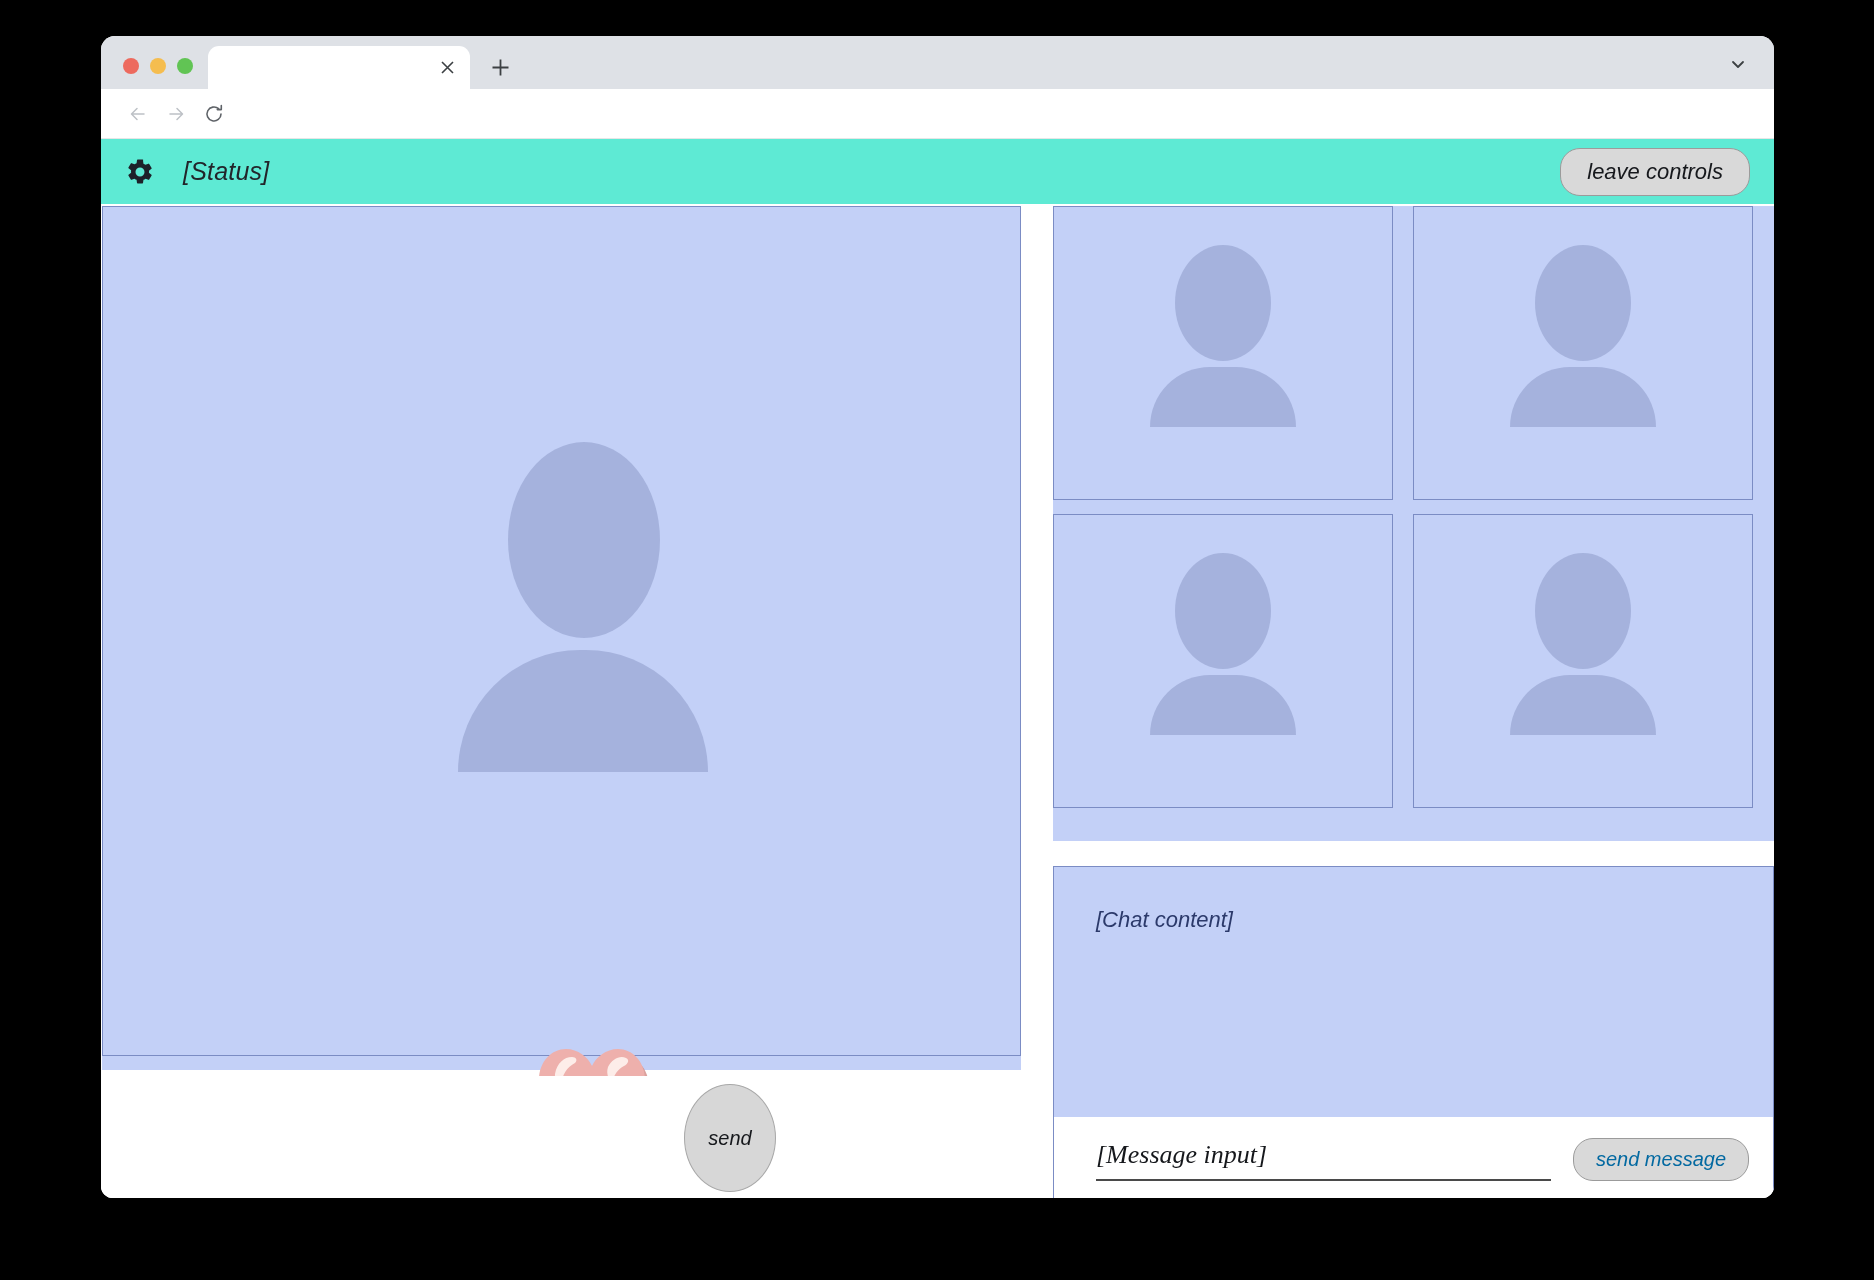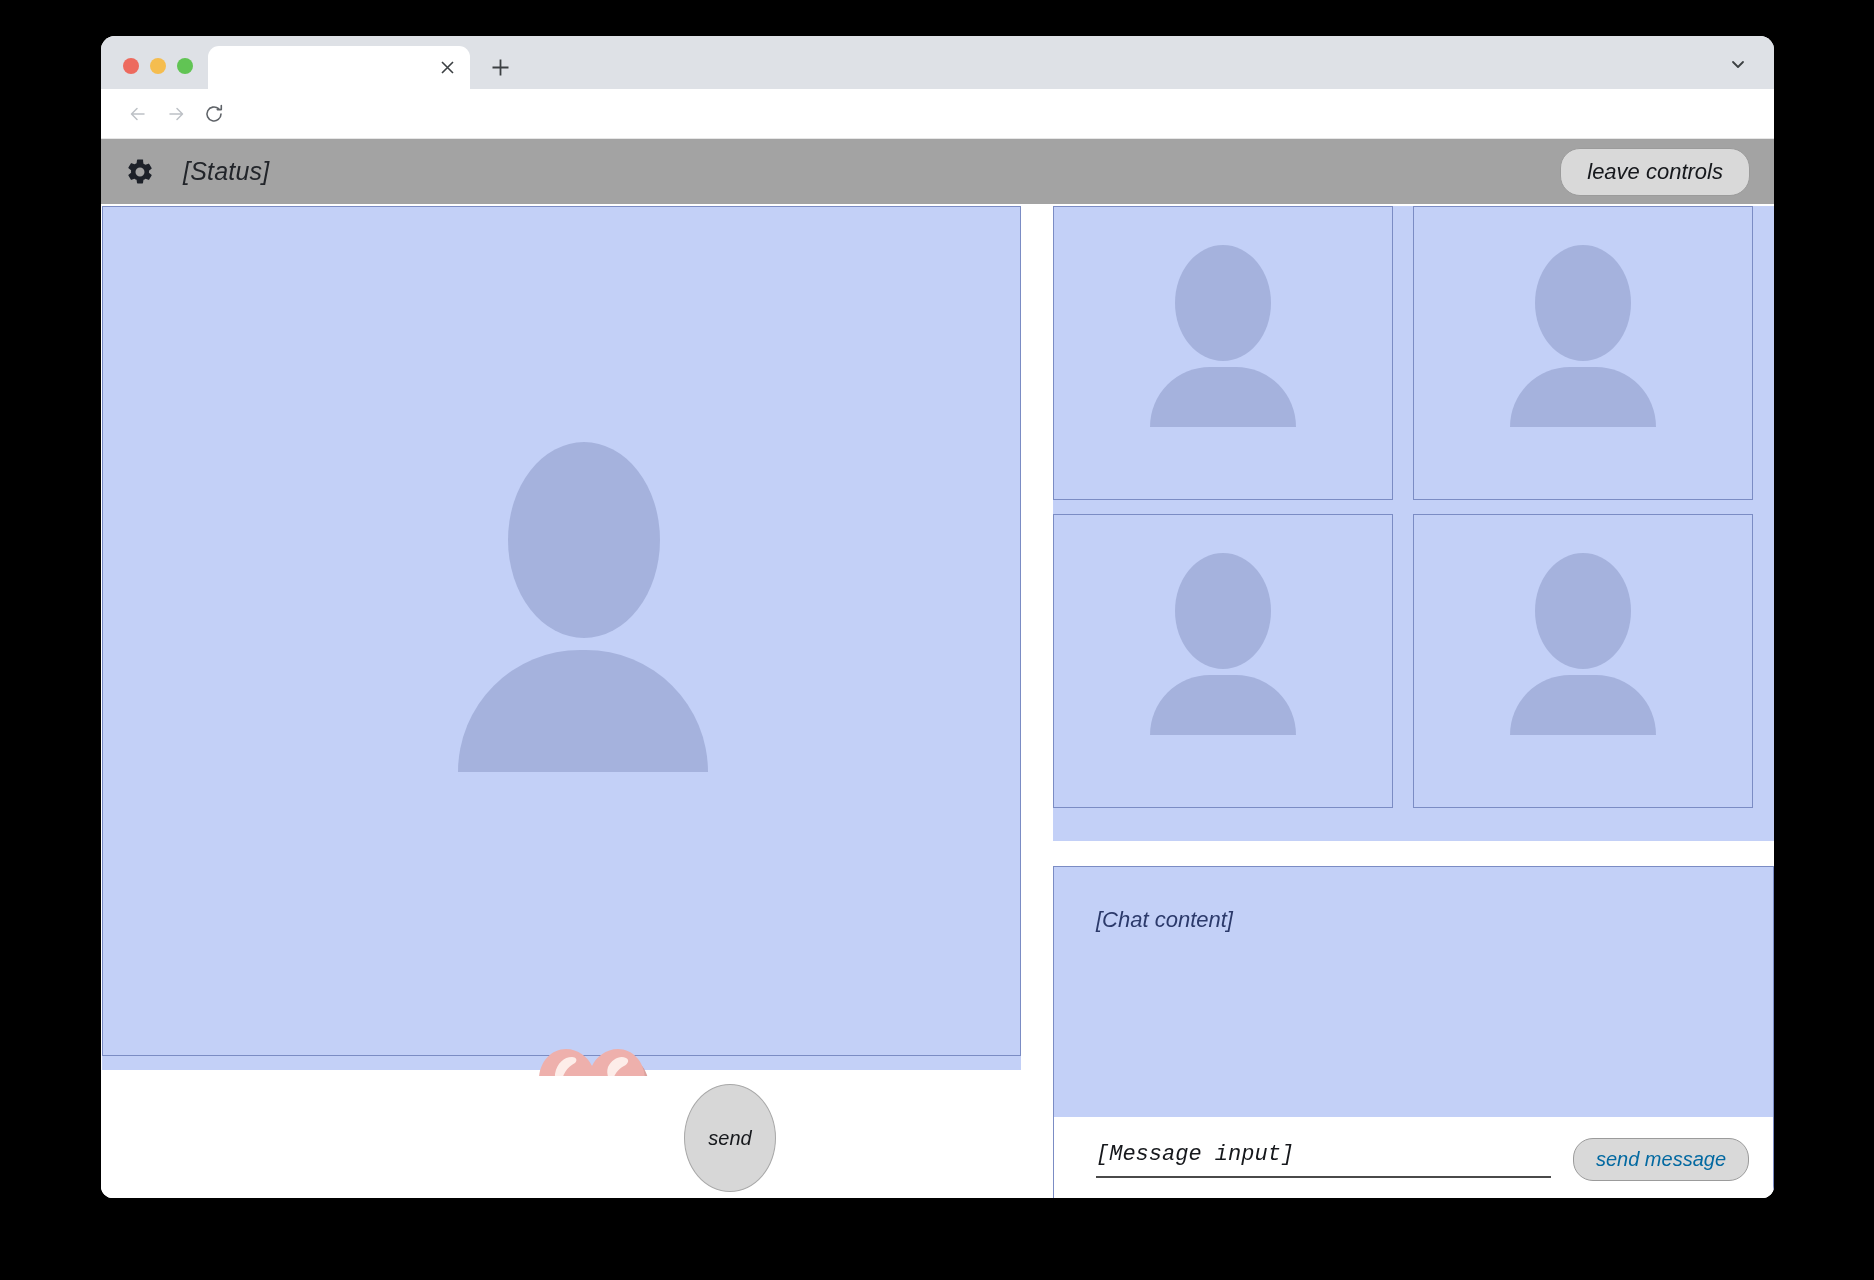--- a/index.html
+++ b/index.html
@@ -121,21 +121,21 @@
     height: 38px;
     display: flex;
     align-items: center;
     justify-content: center;
     cursor: pointer;
   }
 
   
   .app-header {
     height: 65px;
-    background: #a3a3a3;
+    background: #5eead4;
     display: flex;
     align-items: center;
     padding: 0 24px 0 22px;
     box-sizing: border-box;
   }
   .gear-icon {
     width: 34px;
     height: 34px;
     display: flex;
     align-items: center;
@@ -331,22 +331,22 @@
     display: flex;
     align-items: center;
     padding: 0 24px 0 42px;
     box-sizing: border-box;
   }
   .message-input {
     width: 463px;
     border: none;
     border-bottom: 2px solid #4a4a4a;
     background: transparent;
-    font-family: Liberation Mono, monospace;
-    font-size: 22px;
+    font-family: Liberation Serif, serif;
+    font-size: 26px;
     font-style: italic;
     color: #16181c;
     padding: 2px 0 9px 0;
     outline: none;
   }
   .message-input::placeholder { color: #16181c; opacity: 1; }
   .send-btn {
     margin-left: 22px;
     background: #d9d9d9;
     border: 1.5px solid #9b9b9b;

